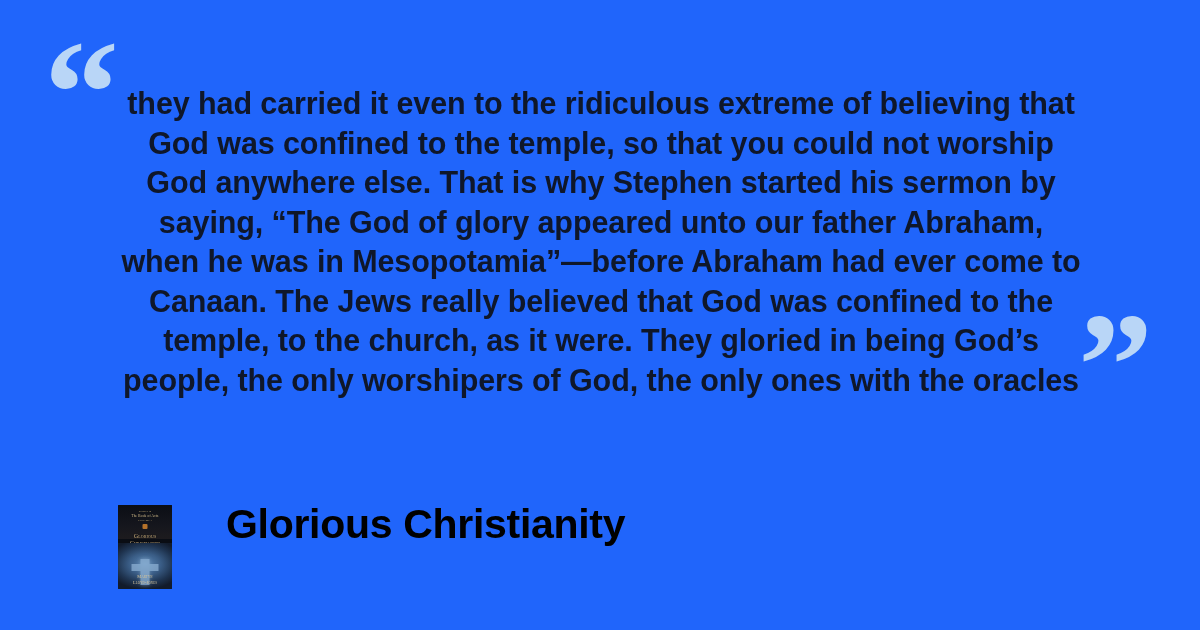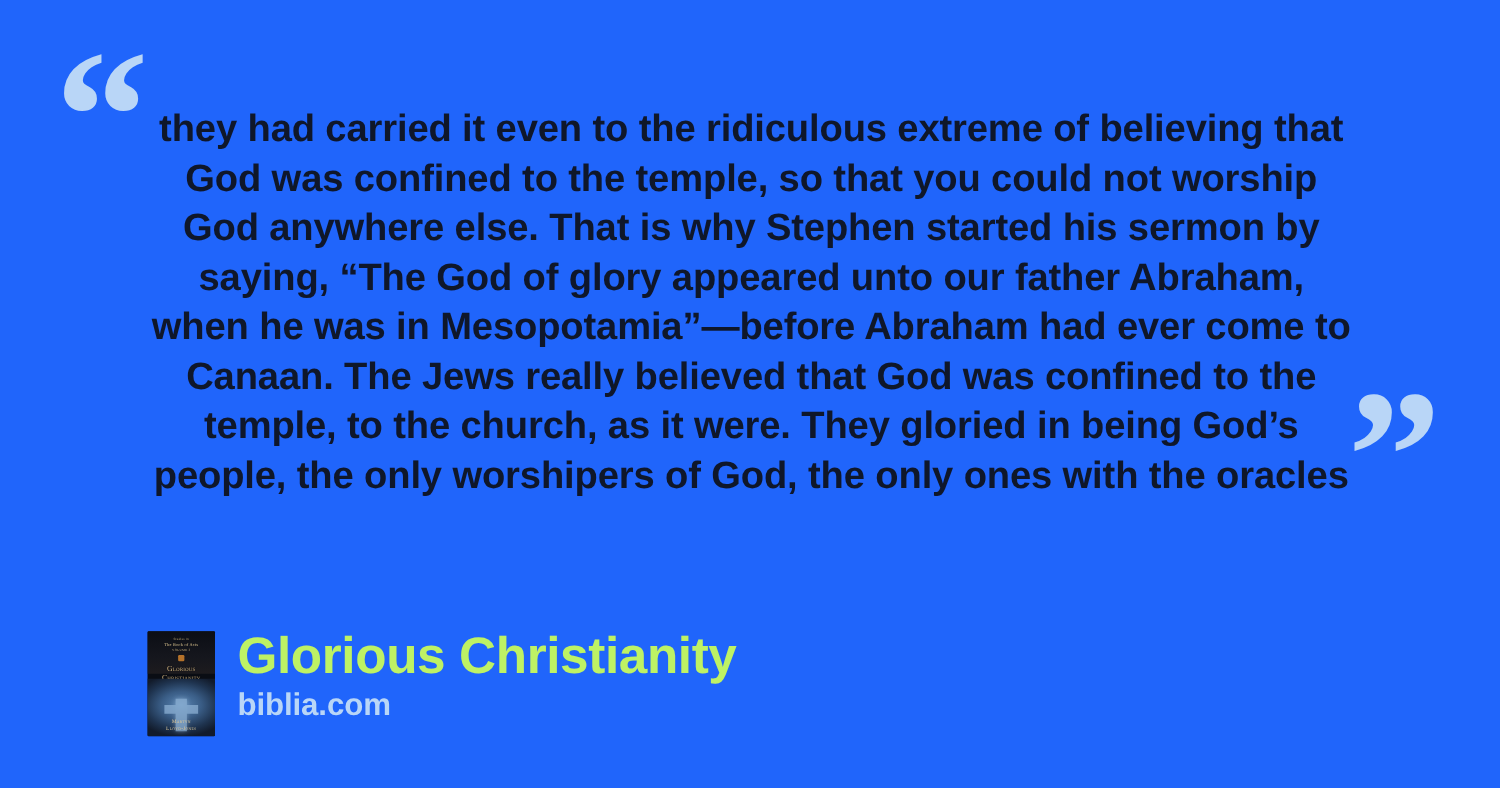--- a/index.html
+++ b/index.html
@@ -154,27 +154,28 @@
     letter-spacing: .2px;
   }
 
   .footer-text {
     margin-left: 18px;
     display: flex;
     flex-direction: column;
     justify-content: flex-start;
   }
   .footer-title {
-    color: #bef264;
+    color: #000000;
     font-family: "Liberation Sans", sans-serif;
     font-weight: 700;
     font-size: 41px;
     line-height: 46px;
     letter-spacing: -0.3px;
     margin-top: -4px;
+    margin-left: 36px;
   }
   .footer-site {
     color: #b9d6f7;
     font-family: "Liberation Sans", sans-serif;
     font-weight: 700;
     font-size: 25px;
     line-height: 30px;
     letter-spacing: -0.1px;
     margin-top: 2px;
   }
@@ -210,18 +211,17 @@
         <div class="bc-cross"></div>
         <div class="bc-author">
           <div>Martyn</div>
           <div>Lloyd-Jones</div>
         </div>
       </div>
     </div>
 
     <div class="footer-text">
       <div class="footer-title">Glorious Christianity</div>
-      <div class="footer-site">biblia.com</div>
     </div>
 
   </div>
 
 </div>
 
 </body></html>

